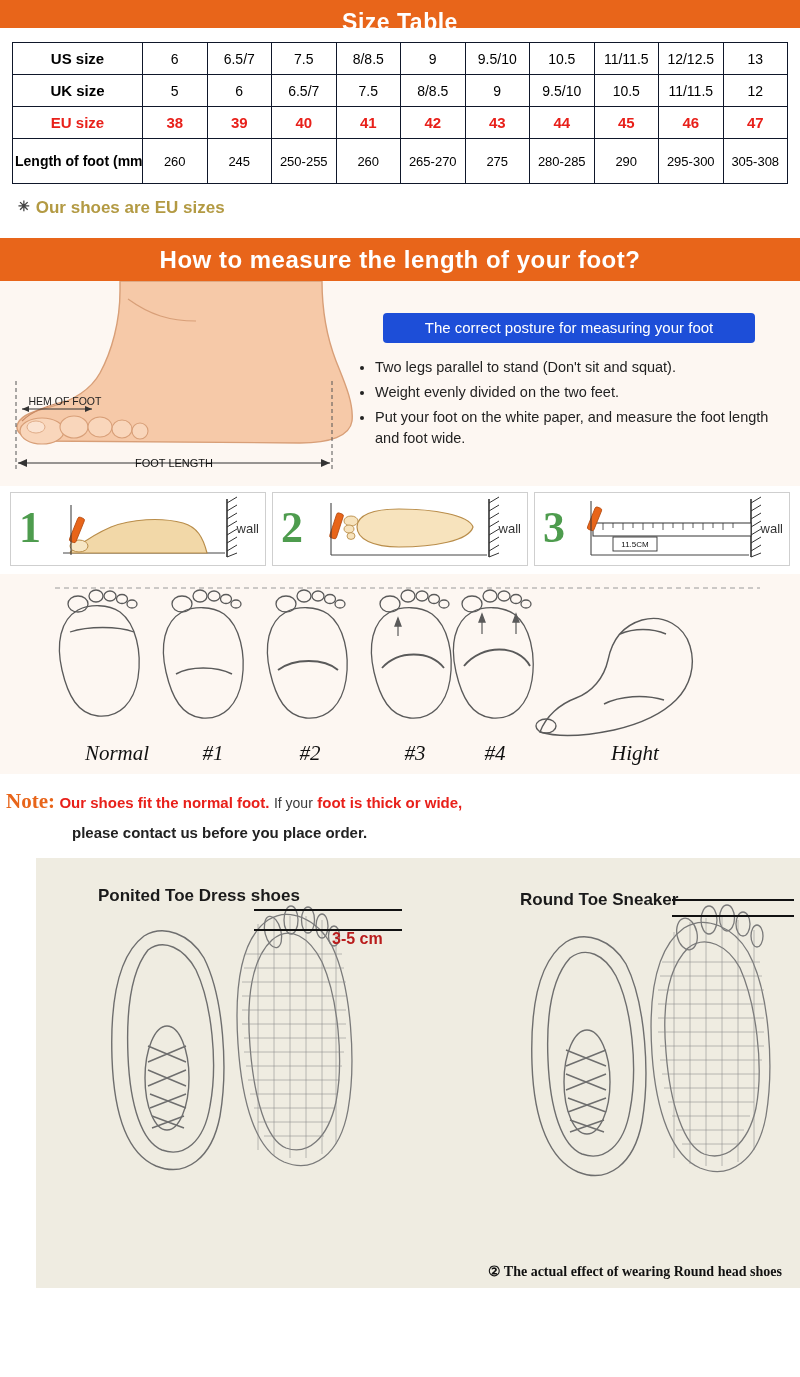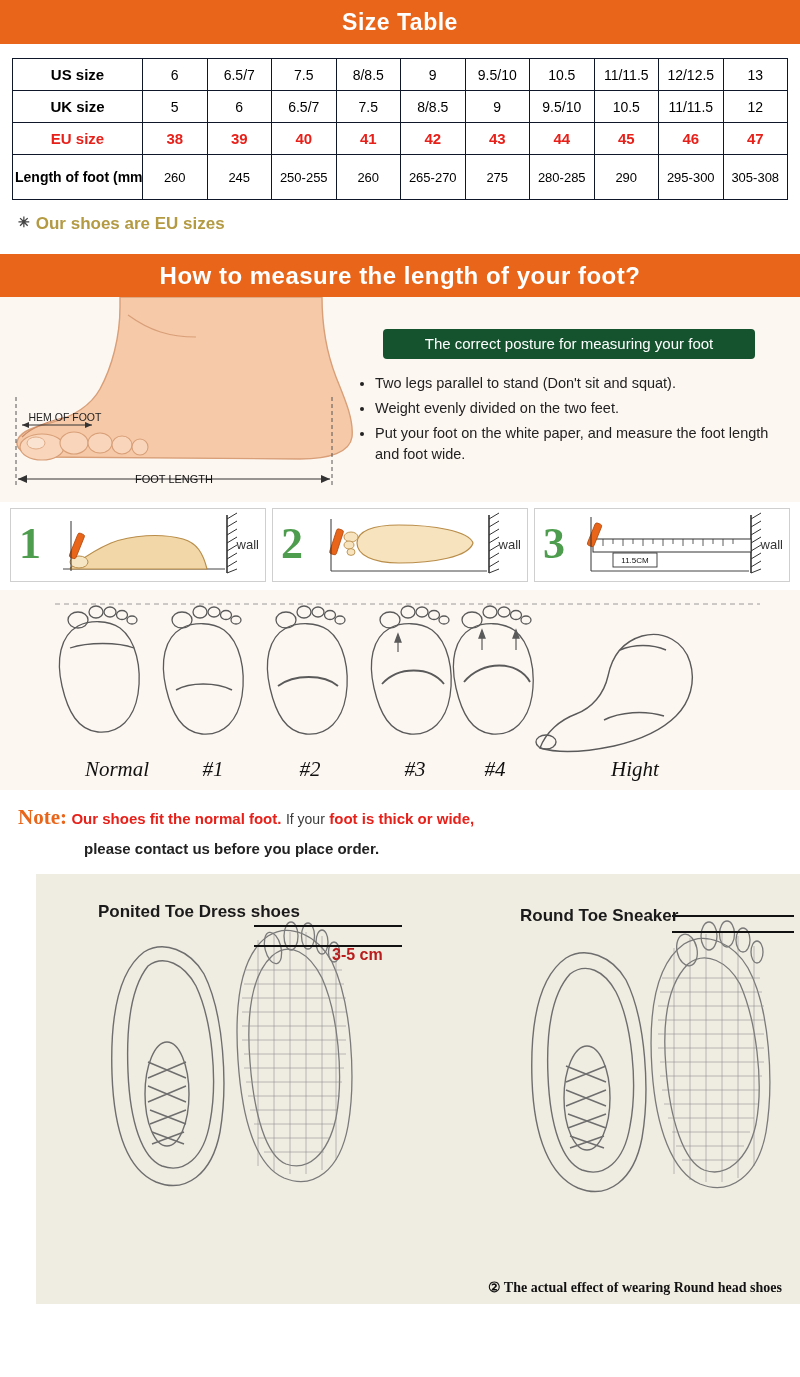--- a/index.html
+++ b/index.html
@@ -17,21 +17,21 @@
 
   
   .banner {
     background: #e8651a;
     color: #ffffff;
     text-align: center;
     font-weight: bold;
     letter-spacing: .5px;
   }
   .banner-size {
-    height: 44px;
+    height: 28px;
     line-height: 44px;
     font-size: 23px;
   }
   .banner-measure {
     height: 43px;
     line-height: 43px;
     font-size: 24px;
   }
 
   
@@ -93,21 +93,21 @@
     overflow: hidden;
   }
   .posture-title {
     position: absolute;
     left: 383px;
     top: 32px;
     width: 372px;
     height: 30px;
     line-height: 30px;
     text-align: center;
-    background: #14532d;
+    background: #1d4ed8;
     color: #ffffff;
     font-size: 15px;
     border-radius: 4px;
   }
   .bullets {
     position: absolute;
     left: 355px;
     top: 76px;
     width: 430px;
     font-size: 14.5px;
@@ -175,21 +175,21 @@
     bottom: 8px;
     font-family: "Liberation Serif", serif;
     font-style: italic;
     font-size: 21px;
     color: #111;
     text-align: center;
   }
 
   
   .note-box {
-    padding: 12px 0 10px 18px;
+    padding: 12px 0 10px 6px;
     line-height: 30px;
   }
   .note-word {
     color: #e8651a;
     font-weight: bold;
     font-size: 21px;
     font-family: "Liberation Serif", serif;
   }
   .note-red {
     color: #e8201a;

